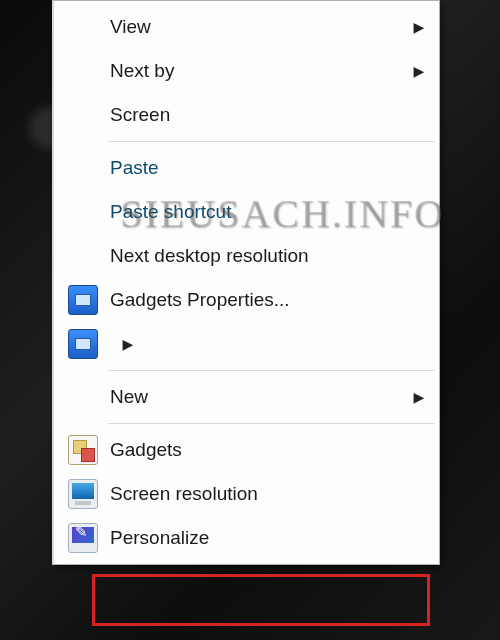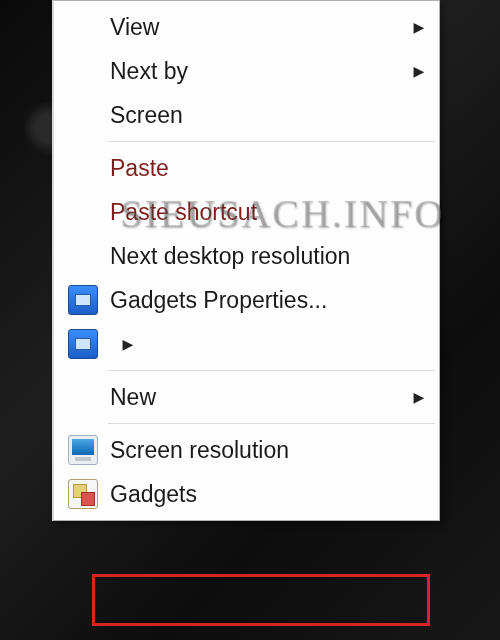--- a/index.html
+++ b/index.html
@@ -50,32 +50,32 @@
   }
   .icon-col {
     width: 54px;
     display: flex;
     align-items: center;
     justify-content: center;
   }
   .label-col {
     flex: 1;
     color: #1a1a1a;
-    font-size: 23px;
+    font-size: 19px;
     white-space: nowrap;
   }
   .arrow-col {
     width: 36px;
     display: flex;
     align-items: center;
     justify-content: center;
     color: #222;
     font-size: 14px;
   }
-  .disabled .label-col { color: #7f1d1d; }
+  .disabled .label-col { color: #0c4a6e; }
   .separator {
     height: 1px;
     margin: 4px 2px 4px 52px;
     background: #dcdcdc;
   }
   .highlight-box {
     position: absolute;
     border: 3px solid #d62424;
     pointer-events: none;
   }
@@ -214,30 +214,37 @@
   <div class="menu-item">
     <span class="icon-col"></span>
     <span class="label-col">New</span>
     <span class="arrow-col">▶</span>
   </div>
 
   <div class="separator"></div>
 
   <div class="menu-item">
     <span class="icon-col">
+        <span class="ico ico-gadget"></span>
+      </span>
+    <span class="label-col">Gadgets</span>
+    <span class="arrow-col"></span>
+  </div>
+
+  <div class="menu-item">
+    <span class="icon-col">
         <span class="ico ico-screen"></span>
       </span>
     <span class="label-col">Screen resolution</span>
     <span class="arrow-col"></span>
   </div>
 
-  <div class="menu-item">
-    <span class="icon-col">
-        <span class="ico ico-gadget"></span>
-      </span>
-    <span class="label-col">Gadgets</span>
-    <span class="arrow-col"></span>
-  </div>
-
+  <div class="menu-item" style="position:relative;">
+    <span class="icon-col">
+        <span class="ico ico-pers"></span>
+      </span>
+    <span class="label-col">Personalize</span>
+    <span class="arrow-col"></span>
+  </div>
 
 </div>
 
 <div class="highlight-box" style="left:92px; top:574px; width:338px; height:52px;"></div>
 
 </body></html>

